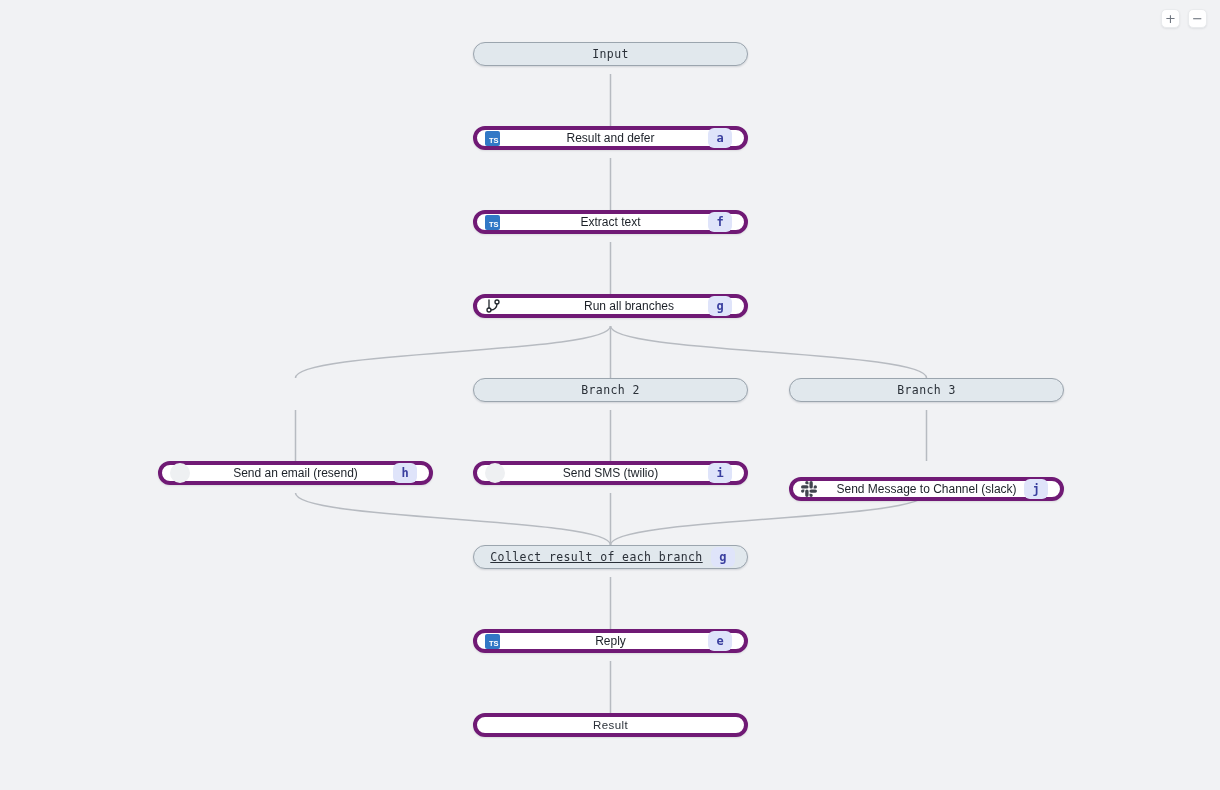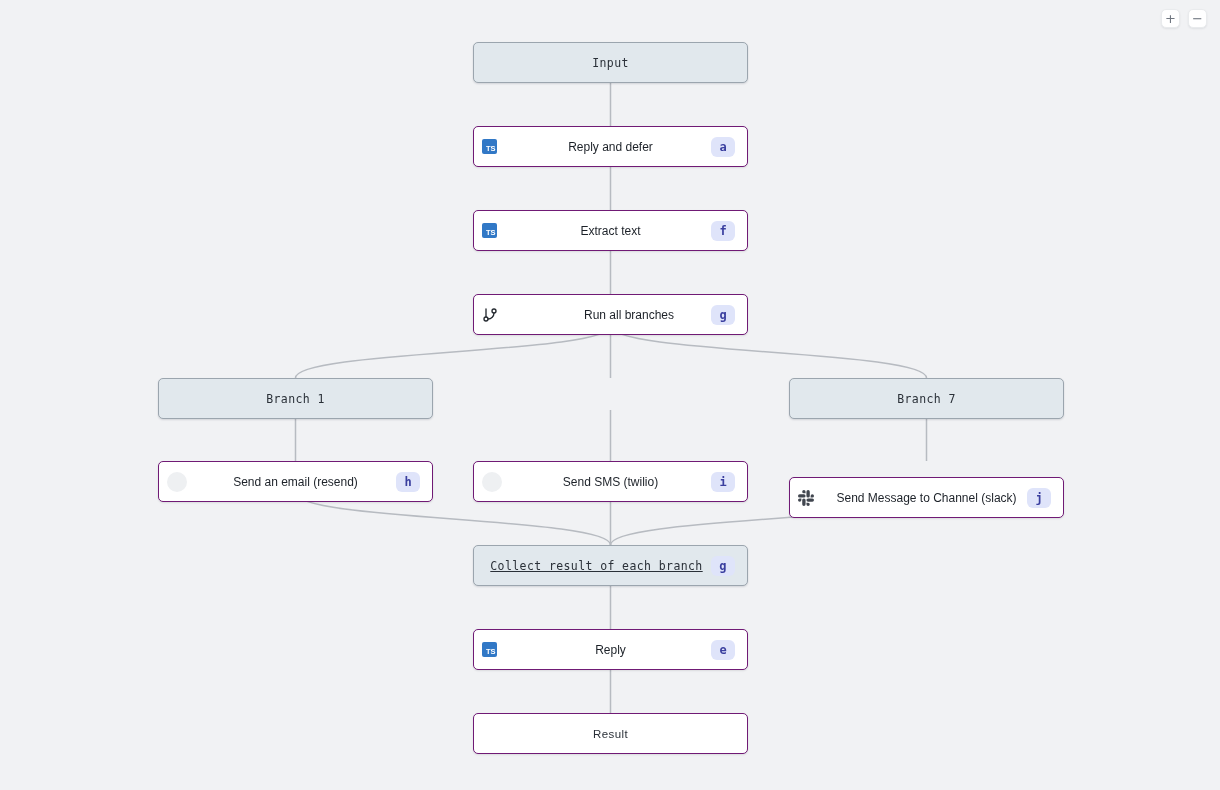--- a/index.html
+++ b/index.html
@@ -8,36 +8,36 @@
     width:1220px; height:790px;
     background:#f1f2f4;
     overflow:hidden;
     font-family:"Liberation Sans", sans-serif;
   }
   .edges { position:absolute; left:0; top:0; width:1220px; height:790px; }
   .edges path { fill:none; stroke:#b7bbc1; stroke-width:1.5; }
 
   .node {
     position:absolute;
-    width:275px; height:41px;
+    width:275px; height:24px;
     box-sizing:border-box;
-    border-radius:5px;
+    border-radius:14px;
     display:flex; align-items:center;
     cursor:default;
   }
   .node-header {
     background:#e1e8ed;
     border:1px solid #9ba5ae;
     box-shadow:0 1px 2px rgba(16,24,40,.14);
     font-family:"DejaVu Sans Mono", monospace;
     font-size:11.5px; color:#2a3038; letter-spacing:.4px;
   }
   .node-task {
     background:#ffffff;
-    border:1px solid #701a75;
+    border:4px solid #701a75;
     box-shadow:0 1px 2px rgba(16,24,40,.10);
     font-size:12px; color:#1c2128;
   }
   .node-task.mono {
     font-family:Liberation Sans, sans-serif;
     font-size:11.5px; color:#2a3038; letter-spacing:.4px;
   }
   .node-label { flex:1; text-align:center; white-space:nowrap; }
   .node-label.pad-badge { padding-right:28px; }
 
@@ -99,21 +99,21 @@
   </svg>
 
   <div class="node node-header" style="left:473px; top:42px;">
     <span class="node-label">Input</span>
   </div>
 
   <div class="node node-task" style="left:473px; top:126px;">
     <span class="node-icon">
         <span class="ts-icon">TS</span>
       </span>
-    <span class="node-label">Reply and defer</span>
+    <span class="node-label">Result and defer</span>
     <span class="badge">a</span>
   </div>
 
   <div class="node node-task" style="left:473px; top:210px;">
     <span class="node-icon">
         <span class="ts-icon">TS</span>
       </span>
     <span class="node-label">Extract text</span>
     <span class="badge">f</span>
   </div>
@@ -124,25 +124,25 @@
         <line x1="6" y1="3" x2="6" y2="15"></line>
         <circle cx="18" cy="6" r="3"></circle>
         <circle cx="6" cy="18" r="3"></circle>
         <path d="M18 9a9 9 0 0 1-9 9"></path>
       </svg>
     </span>
     <span class="node-label">Run all branches</span>
     <span class="badge">g</span>
   </div>
 
-  <div class="node node-header" style="left:158px; top:378px;">
-    <span class="node-label">Branch 1</span>
+  <div class="node node-header" style="left:473px; top:378px;">
+    <span class="node-label">Branch 2</span>
   </div>
   <div class="node node-header" style="left:789px; top:378px;">
-    <span class="node-label">Branch 7</span>
+    <span class="node-label">Branch 3</span>
   </div>
 
   <div class="node node-task" style="left:473px; top:461px;">
     <span class="node-icon">
         <span class="faint-icon"></span>
       </span>
     <span class="node-label">Send SMS (twilio)</span>
     <span class="badge">i</span>
   </div>
 

